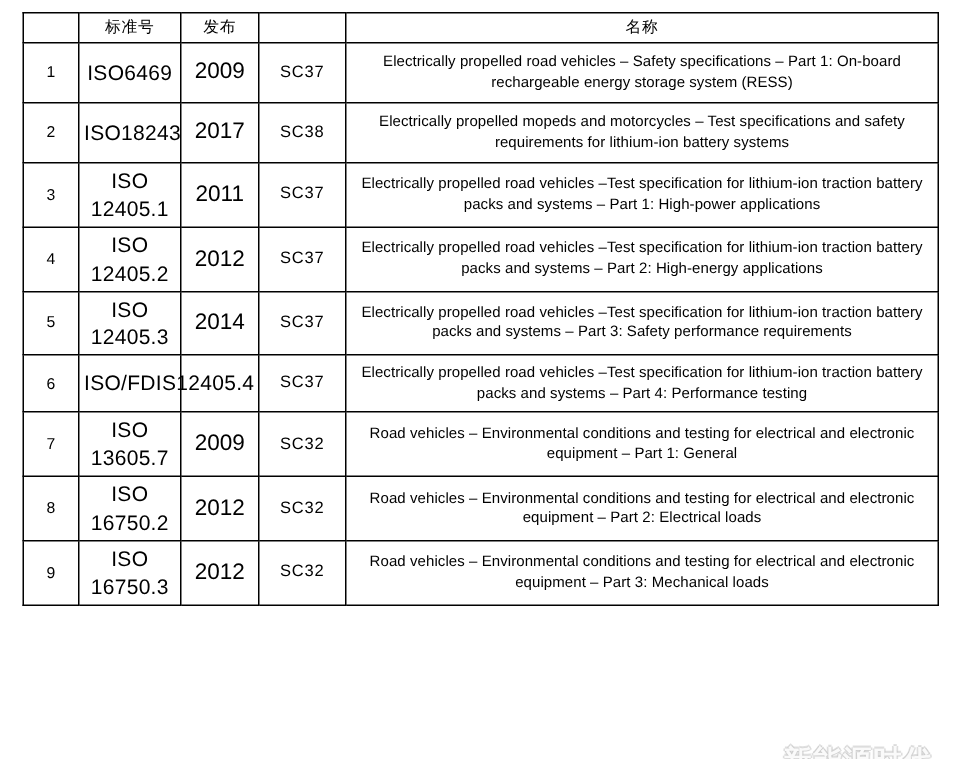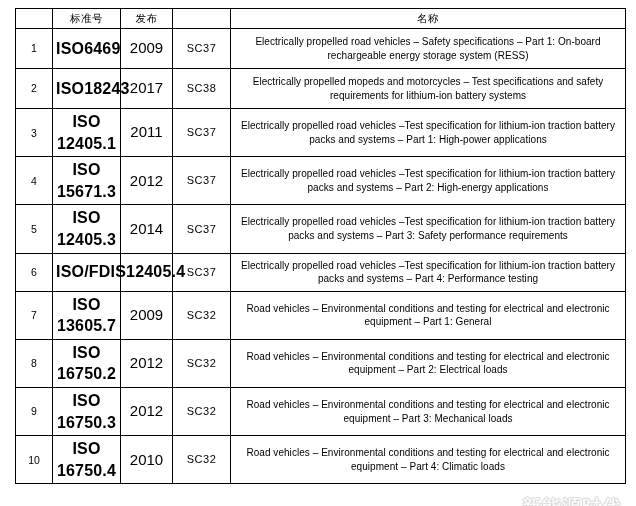--- a/index.html
+++ b/index.html
@@ -52,21 +52,21 @@
     font-size: 11px;
     font-weight: bold;
     height: 20px;
     font-family: "DejaVu Sans", "Liberation Sans", sans-serif;
   }
   .hdr-cn {
     font-weight: bold;
     letter-spacing: 0.5px;
   }
   td.idx-cell   { font-size: 10.5px; }
-  td.std-cell   { font-size: 16px; letter-spacing: 0.2px; font-weight: bold; }
+  td.std-cell   { font-size: 14px; letter-spacing: 0.2px; }
   td.year-cell  { font-size: 15px; }
   td.sc-cell    { font-size: 11px; letter-spacing: 0.5px; }
   td.name-cell  {
     font-size: 10px;
     text-align: center;
     padding: 3px 6px;
     letter-spacing: 0.05px;
   }
   tbody tr { height: 38px; }
   tbody tr.tall { height: 40px; }
@@ -162,21 +162,21 @@
       <tr>
         <td class="idx-cell">3</td>
         <td class="std-cell">ISO 12405.1</td>
         <td class="year-cell">2011</td>
         <td class="sc-cell">SC37</td>
         <td class="name-cell">Electrically propelled road vehicles –Test specification for lithium-ion traction battery packs and systems – Part 1: High-power applications</td>
       </tr>
 
       <tr>
         <td class="idx-cell">4</td>
-        <td class="std-cell">ISO 15671.3</td>
+        <td class="std-cell">ISO 12405.2</td>
         <td class="year-cell">2012</td>
         <td class="sc-cell">SC37</td>
         <td class="name-cell">Electrically propelled road vehicles –Test specification for lithium-ion traction battery packs and systems – Part 2: High-energy applications</td>
       </tr>
 
       <tr>
         <td class="idx-cell">5</td>
         <td class="std-cell">ISO 12405.3</td>
         <td class="year-cell">2014</td>
         <td class="sc-cell">SC37</td>
@@ -208,27 +208,20 @@
       </tr>
 
       <tr class="short">
         <td class="idx-cell">9</td>
         <td class="std-cell">ISO 16750.3</td>
         <td class="year-cell">2012</td>
         <td class="sc-cell">SC32</td>
         <td class="name-cell">Road vehicles – Environmental conditions and testing for electrical and electronic equipment – Part 3: Mechanical loads</td>
       </tr>
 
-      <tr class="short">
-        <td class="idx-cell">10</td>
-        <td class="std-cell">ISO 16750.4</td>
-        <td class="year-cell">2010</td>
-        <td class="sc-cell">SC32</td>
-        <td class="name-cell">Road vehicles – Environmental conditions and testing for electrical and electronic equipment – Part 4: Climatic loads</td>
-      </tr>
 
 
 
     </tbody>
   </table>
 
   <div class="watermark">
     <div class="wm-logo"></div>
     <div class="wm-text">新能源时代</div>
   </div>

